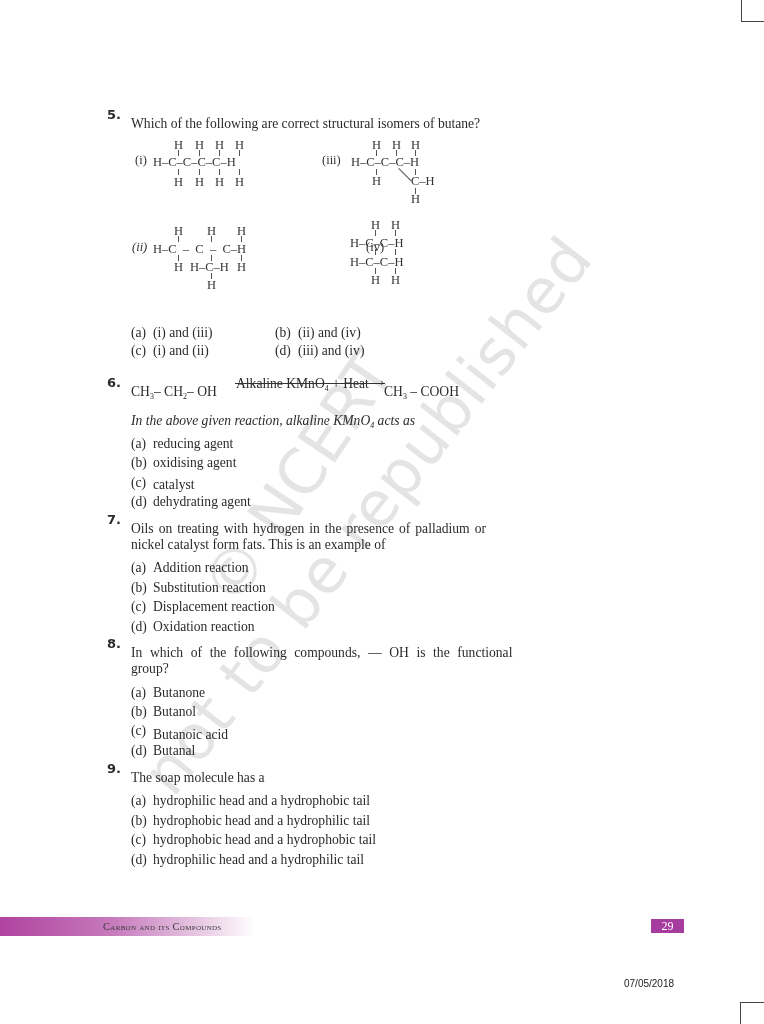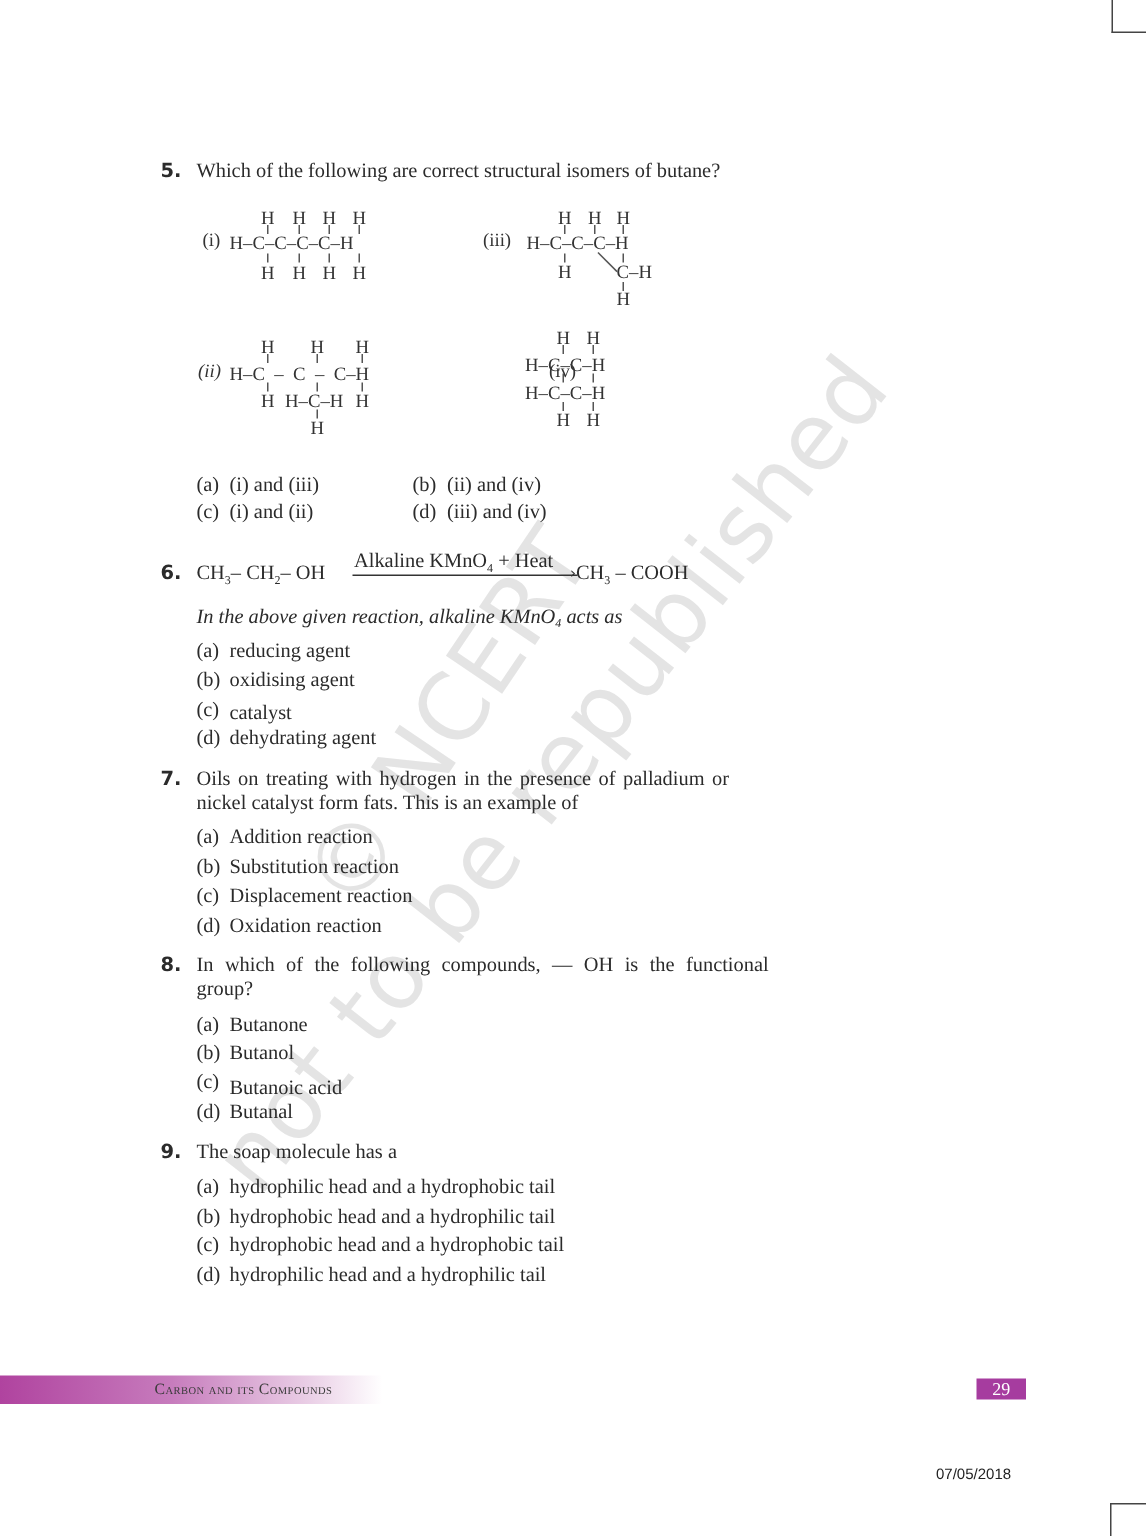--- a/index.html
+++ b/index.html
@@ -2,21 +2,21 @@
 <html><head>
 <meta charset="utf-8">
 <style>
   html, body { margin: 0; padding: 0; }
   body {
     width: 764px; height: 1024px; position: relative; overflow: hidden;
     background: #ffffff; color: #2a2a2a;
     font-family: "DejaVu Serif", "Liberation Serif", serif;
   }
   .abs { position: absolute; }
-  .txt { font-family: "Liberation Serif", serif; font-size: 13.6px; color: #2b2b2b; white-space: nowrap; }
+  .txt { font-family: "Liberation Serif", serif; font-size: 13.6px; color: #2b2b2b; white-space: nowrap; margin-top: 10px; }
   .qnum { font-family: "DejaVu Sans", sans-serif; font-weight: bold; font-size: 13px; color: #2b2b2b; }
   .chem { font-family: "Liberation Serif", serif; font-size: 12.5px; color: #333; position: absolute; white-space: nowrap; line-height: 1; }
   .bond-v { position: absolute; width: 1px; height: 6px; background: #555; }
   .crop { position: absolute; border-color: #444; border-style: solid; }
   sub { font-size: 8px; vertical-align: -3px; line-height: 0; }
   .watermark {
     position: absolute; font-family: "DejaVu Sans", sans-serif; color: rgba(170,170,170,0.32);
     white-space: nowrap; transform-origin: left bottom;
   }
   .footer-bar {

